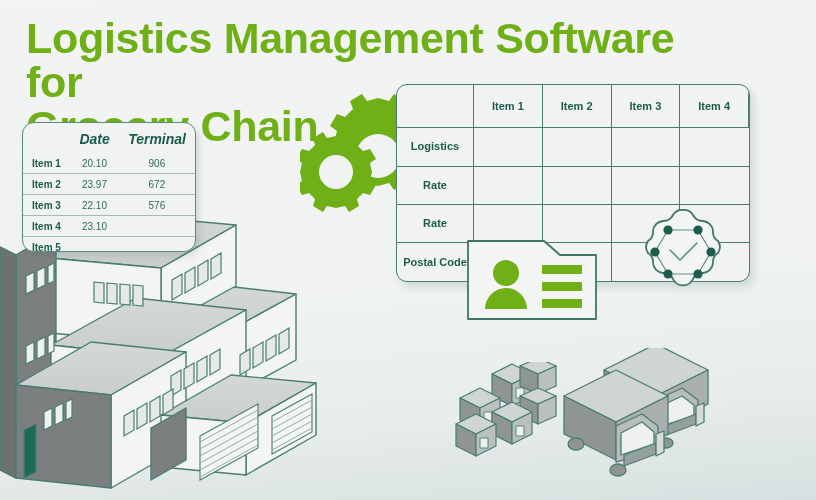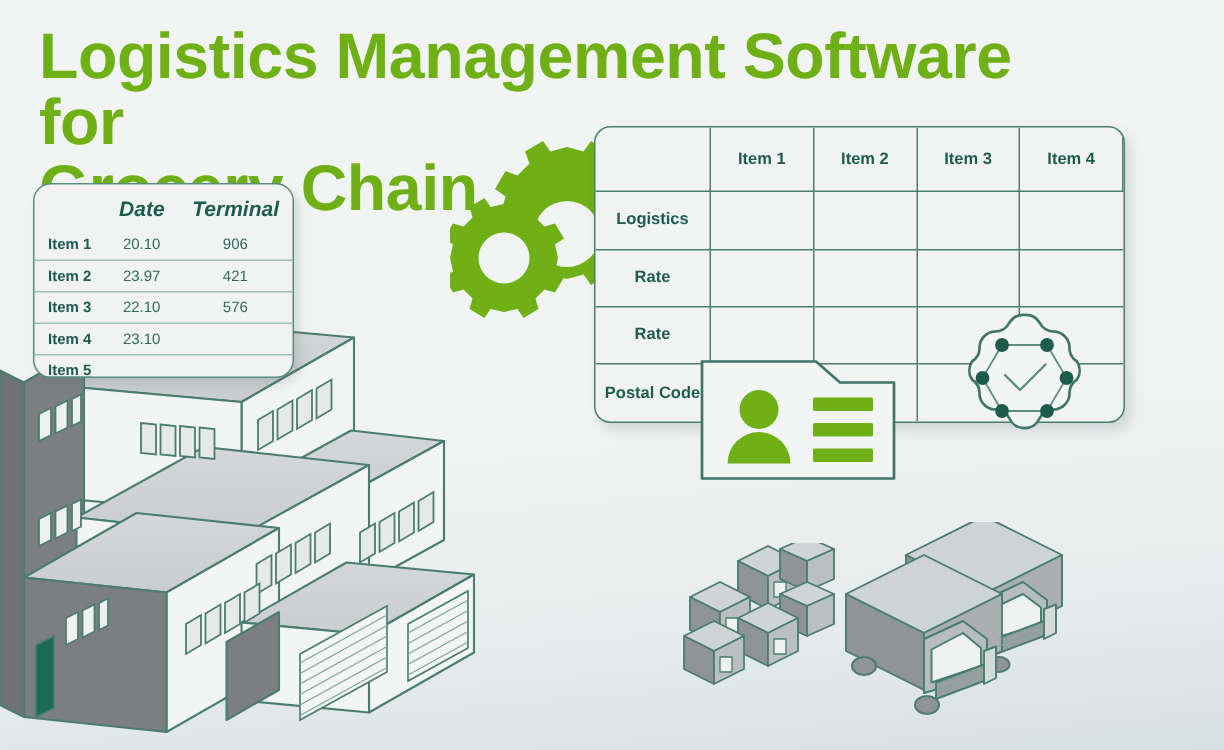--- a/index.html
+++ b/index.html
@@ -187,21 +187,21 @@
       </thead>
       <tbody>
         <tr>
           <td class="lab">Item 1</td>
           <td>20.10</td>
           <td>906</td>
         </tr>
         <tr>
           <td class="lab">Item 2</td>
           <td>23.97</td>
-          <td>421</td>
+          <td>672</td>
         </tr>
         <tr>
           <td class="lab">Item 3</td>
           <td>22.10</td>
           <td>576</td>
         </tr>
         <tr>
           <td class="lab">Item 4</td>
           <td>23.10</td>
           <td></td>

